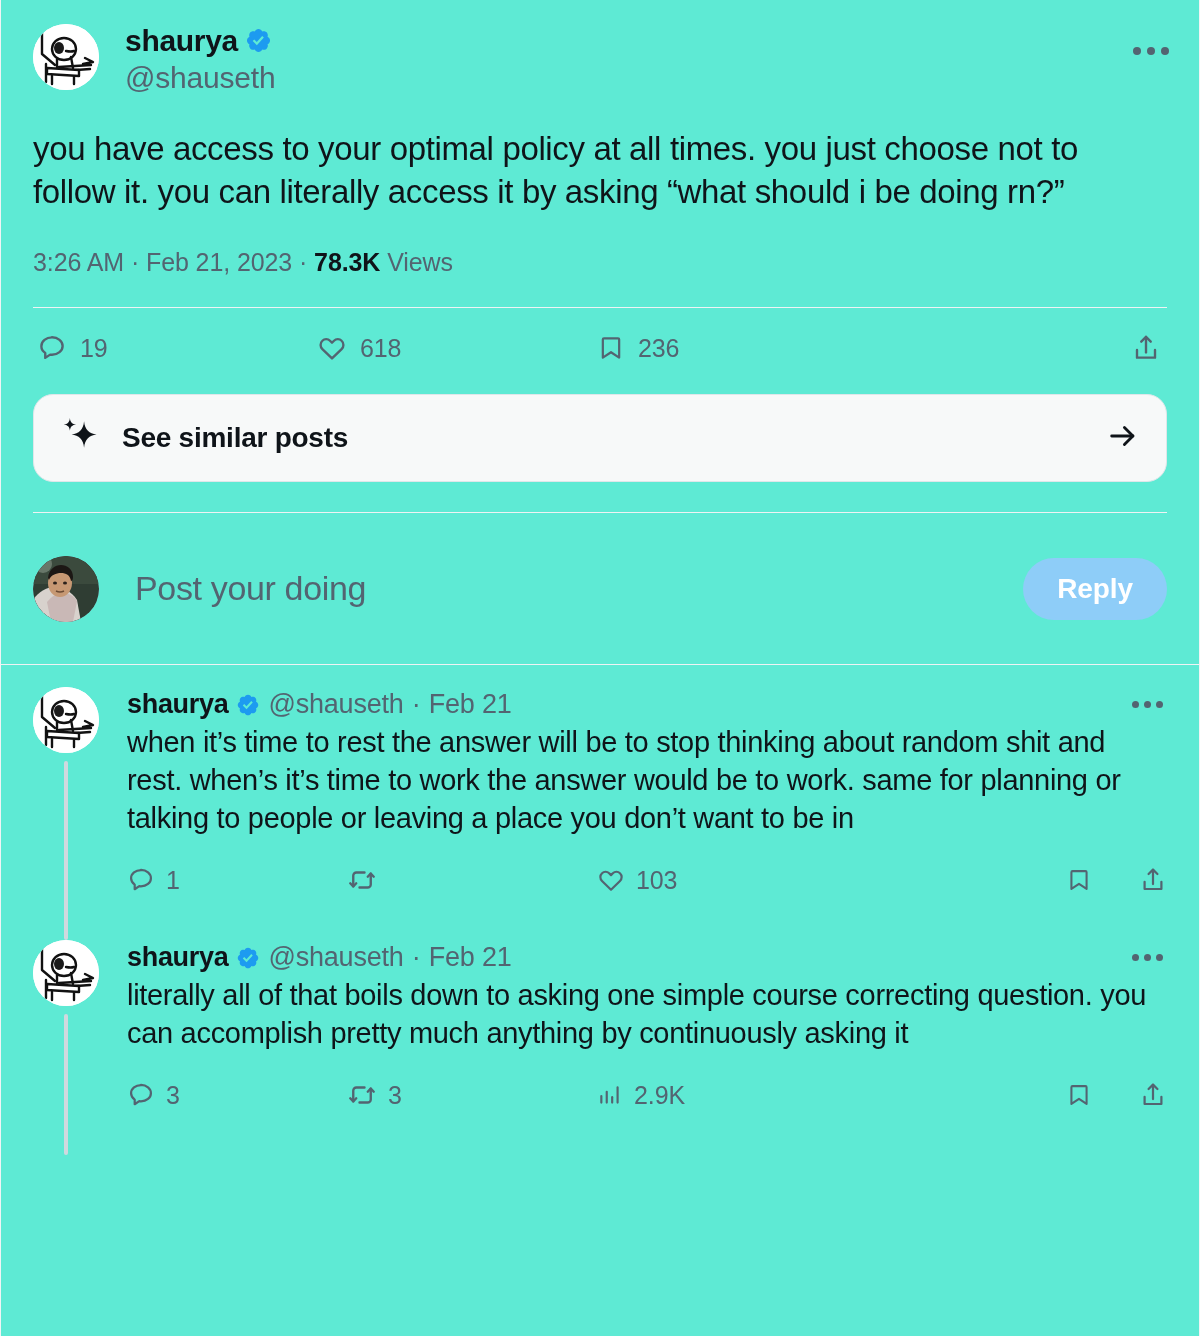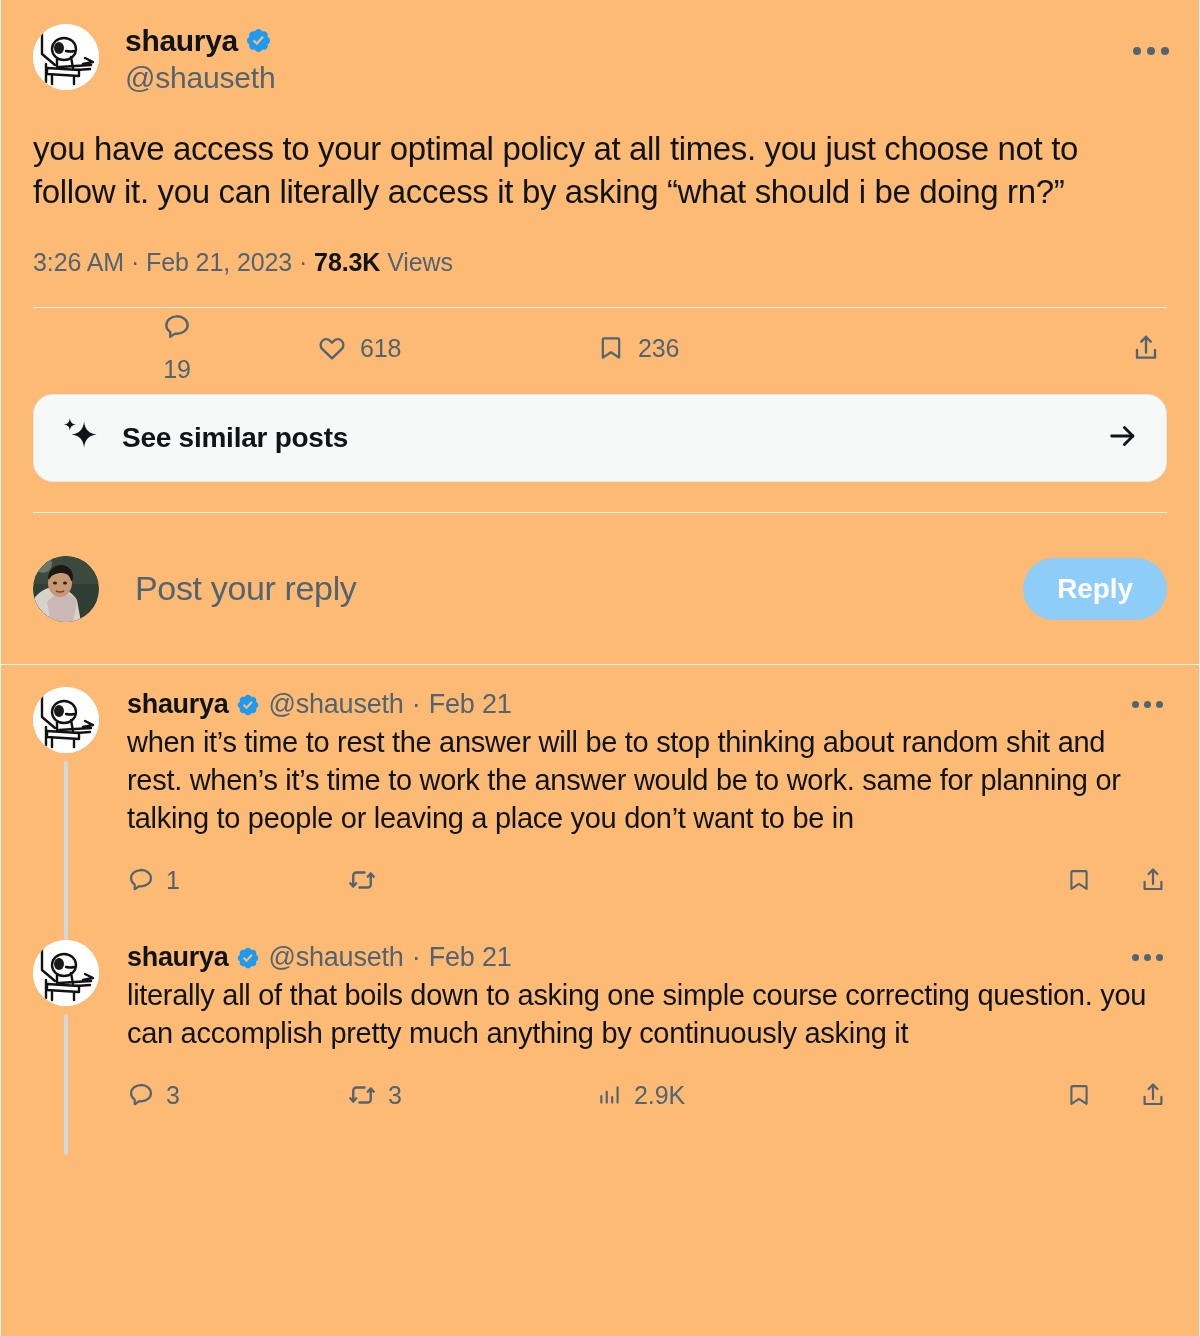--- a/index.html
+++ b/index.html
@@ -7,21 +7,21 @@
     width: 1200px;
     height: 1336px;
     background: #ffffff;
     font-family: "Liberation Sans", sans-serif;
     -webkit-font-smoothing: antialiased;
   }
   .page {
     width: 1200px;
     height: 1336px;
     position: relative;
-    background: #fdba74;
+    background: #5eead4;
     border-left: 1px solid #f1f4f5;
     border-right: 1px solid #f1f4f5;
     overflow: hidden;
   }
 
   
   .main-tweet { padding: 22px 32px 0 32px; position: relative; }
 
   .tw-head { display: flex; align-items: flex-start; }
   .avatar-main {
@@ -74,21 +74,21 @@
   
   .actions-main {
     display: flex; align-items: center;
     height: 80px;
     padding: 0 6px 0 4px;
   }
   .act {
     display: flex; align-items: center; gap: 13px;
     color: #536471; font-size: 25px; letter-spacing: -0.1px;
   }
-  .act.reply    { width: 280px; flex-direction: column; }
+  .act.reply    { width: 280px; }
   .act.retweet  { width: 290px; }
   .act.like     { width: 280px; }
   .act.bookmark { width: 200px; }
   .act.share    { margin-left: auto; }
   .act svg { display: block; }
 
   
   .similar {
     margin: 6px 32px 0 32px;
     height: 88px;
@@ -297,21 +297,21 @@
           <path d="M0 44c6-9 14-13 22-13s16 4 22 13l4 22H-2z" fill="#d8d2cd"></path>
           <path d="M14 46c5-6 10-9 16-9s11 3 14 8l-4 21H18z" fill="#c9b8b6"></path>
           <ellipse cx="27" cy="27" rx="12" ry="14" fill="#c69873"></ellipse>
           <path d="M15 22c1-9 7-13 13-13s12 4 12 12c0 3-1 4-2 4-1-6-5-8-10-8s-10 2-12 7z" fill="#1c1714"></path>
           <ellipse cx="22" cy="27" rx="2" ry="1.6" fill="#2a211b"></ellipse>
           <ellipse cx="32" cy="27" rx="2" ry="1.6" fill="#2a211b"></ellipse>
           <path d="M23 35q4 2 8 0" stroke="#6b4a33" stroke-width="1.4" fill="none"></path>
         </g>
       </svg>
     </span>
-    <span class="composer-placeholder">Post your reply</span>
+    <span class="composer-placeholder">Post your doing</span>
     <button class="reply-btn">Reply</button>
   </div>
 
   <div class="thick-divider"></div>
 
   <div class="reply-item">
     <div class="reply-left">
       <span class="avatar-reply">
         <svg viewBox="0 0 66 66" width="66" height="66" aria-hidden="true">
           <rect width="66" height="66" fill="#ffffff"></rect>
@@ -359,20 +359,26 @@
         </div>
         <div class="ract retweet">
           <svg width="30" height="30" viewBox="0 0 24 24" fill="none" stroke="#536471" stroke-width="1.9" stroke-linecap="round" stroke-linejoin="round">
             <path d="M5 17V8.5A2.5 2.5 0 0 1 7.5 6H14"></path>
             <path d="M2.6 14.6 5 17.2l2.4-2.6"></path>
             <path d="M19 7v8.5a2.5 2.5 0 0 1-2.5 2.5H10"></path>
             <path d="M21.4 9.4 19 6.8l-2.4 2.6"></path>
           </svg>
           <span></span>
         </div>
+        <div class="ract like">
+          <svg width="28" height="28" viewBox="0 0 24 24" fill="none" stroke="#536471" stroke-width="1.9" stroke-linecap="round" stroke-linejoin="round">
+            <path d="M12 20.3 4.3 12.9C2.4 11 2.4 8 4.3 6.2a4.3 4.3 0 0 1 6.1 0l1.6 1.6 1.6-1.6a4.3 4.3 0 0 1 6.1 0c1.9 1.8 1.9 4.8 0 6.7z"></path>
+          </svg>
+          <span>103</span>
+        </div>
         <div class="ract bookmark">
           <svg width="26" height="26" viewBox="0 0 24 24" fill="none" stroke="#536471" stroke-width="1.9" stroke-linecap="round" stroke-linejoin="round">
             <path d="M6 3.8h12c.6 0 1 .45 1 1v15.4l-7-4.6-7 4.6V4.8c0-.55.4-1 1-1z"></path>
           </svg>
           <span></span>
         </div>
         <div class="ract share">
           <svg width="28" height="28" viewBox="0 0 24 24" fill="none" stroke="#536471" stroke-width="1.9" stroke-linecap="round" stroke-linejoin="round">
             <path d="M12 15.5V3.2"></path>
               <path d="M8.2 6.9 12 3.1l3.8 3.8"></path>

